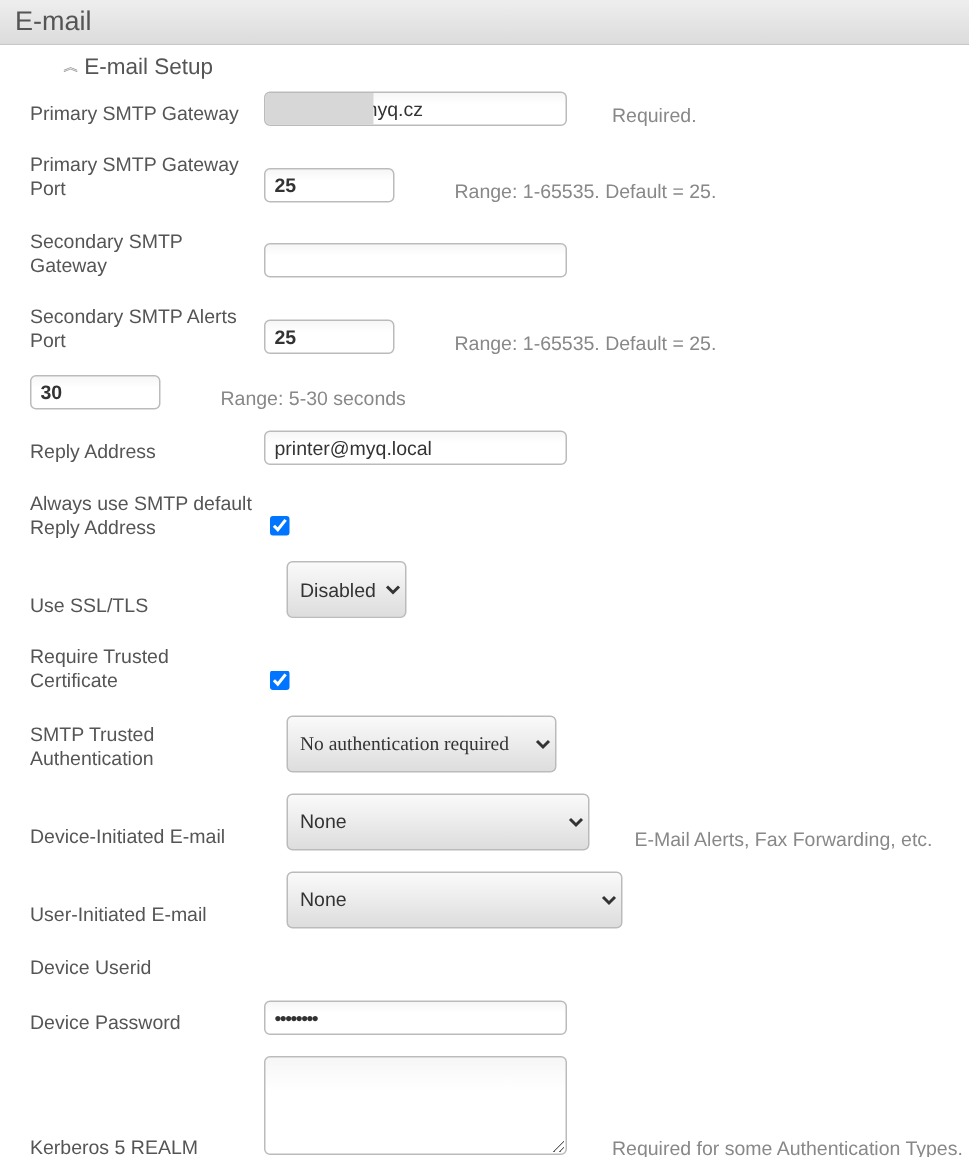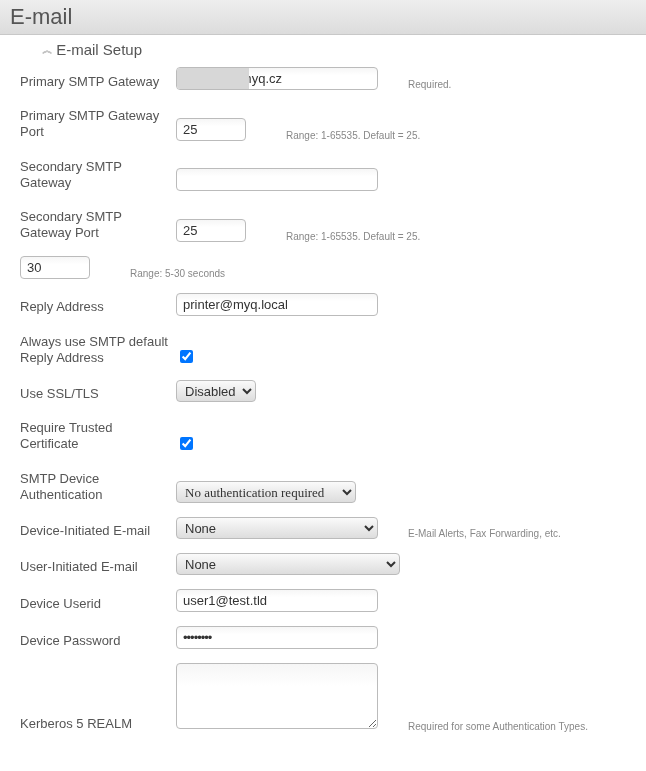--- a/index.html
+++ b/index.html
@@ -8,21 +8,21 @@
     font-family: Arial, Helvetica, sans-serif;
     font-size: 13px;
     color: #555;
     background: #fff;
     width: 646px;
   }
   .header-bar {
     background: linear-gradient(to bottom, #eeeeee, #dcdcdc);
     border-bottom: 1px solid #c8c8c8;
     padding: 4px 10px;
-    font-size: 22px;
+    font-size: 18px;
     font-weight: 500;
     color: #555;
   }
   .section-header {
     padding: 6px 6px 8px 6px;
     font-size: 15px;
     color: #555;
     margin-left: 36px;
   }
   .chevron {
@@ -48,49 +48,50 @@
     color: #555;
     padding-top: 4px;
     padding-right: 6px;
     line-height: 1.25;
   }
   .control {
     flex-shrink: 0;
   }
   .hint {
     color: #888;
-    font-size: 10px;
+    font-size: 13px;
     padding-left: 30px;
     padding-top: 4px;
   }
   input[type="text"], input[type="password"], textarea {
     border: 1px solid #bbb;
     border-radius: 4px;
     background: linear-gradient(to bottom, #f6f6f6, #fff 35%);
     padding: 3px 6px;
     font-size: 13px;
     font-family: Arial, Helvetica, sans-serif;
     color: #333;
     box-sizing: border-box;
   }
   .w-wide { width: 202px; }
-  .w-short { width: 70px; }
+  .w-short { width: 87px; font-weight: bold; }
   textarea.ta {
     width: 202px;
     height: 66px;
     resize: both;
   }
   select {
     border: 1px solid #bbb;
     border-radius: 4px;
     background: linear-gradient(to bottom, #fafafa, #ddd);
     padding: 2px 4px;
     font-size: 13px;
     color: #333;
-    height: 22px;
+    height: 38px;
+    margin-left: 15px;
   }
   .sel-sm   { width: 80px; }
   .sel-med  { width: 180px; font-family: Liberation Serif, serif; }
   .sel-wide { width: 202px; }
   .sel-xl   { width: 224px; }
   input[type="checkbox"] {
     margin-top: 6px;
   }
   .masked-input {
     position: relative;
@@ -138,21 +139,21 @@
     <div class="control"><input type="text" class="w-short" value="25" style=""></div>
     <div class="hint" style="padding-left:40px;">Range: 1-65535. Default = 25.</div>
   </div>
 
   <div class="row">
     <div class="label">Secondary SMTP Gateway</div>
     <div class="control"><input type="text" class="w-wide" value="" style=""></div>
   </div>
 
   <div class="row">
-    <div class="label">Secondary SMTP Gateway Port</div>
+    <div class="label">Secondary SMTP Alerts Port</div>
     <div class="control"><input type="text" class="w-short" value="25" style=""></div>
     <div class="hint" style="padding-left:40px;">Range: 1-65535. Default = 25.</div>
   </div>
 
   <div class="row">
     <div class="control"><input type="text" class="w-short" value="30" style=""></div>
     <div class="hint" style="padding-left:40px;">Range: 5-30 seconds</div>
   </div>
 
   <div class="row">
@@ -173,21 +174,21 @@
       </select>
     </div>
   </div>
 
   <div class="row">
     <div class="label">Require Trusted Certificate</div>
     <div class="control"><input type="checkbox" checked="" style=""></div>
   </div>
 
   <div class="row">
-    <div class="label">SMTP Device Authentication</div>
+    <div class="label">SMTP Trusted Authentication</div>
     <div class="control">
       <select class="sel-med">
         <option>No authentication required</option>
       </select>
     </div>
   </div>
 
   <div class="row">
     <div class="label">Device-Initiated E-mail</div>
     <div class="control">
@@ -203,21 +204,20 @@
     <div class="control">
       <select class="sel-xl">
         <option>None</option>
       </select>
     </div>
   </div>
 
 
   <div class="row">
     <div class="label">Device Userid</div>
-    <div class="control"><input type="text" class="w-wide" value="user1@test.tld" style=""></div>
   </div>
 
   <div class="row">
     <div class="label">Device Password</div>
     <div class="control"><input type="text" class="w-wide" style="letter-spacing: -1px;" value="••••••••"></div>
   </div>
 
   <div class="row">
     <div class="label">Kerberos 5 REALM</div>
     <div class="control"><textarea class="ta" style=""></textarea></div>

